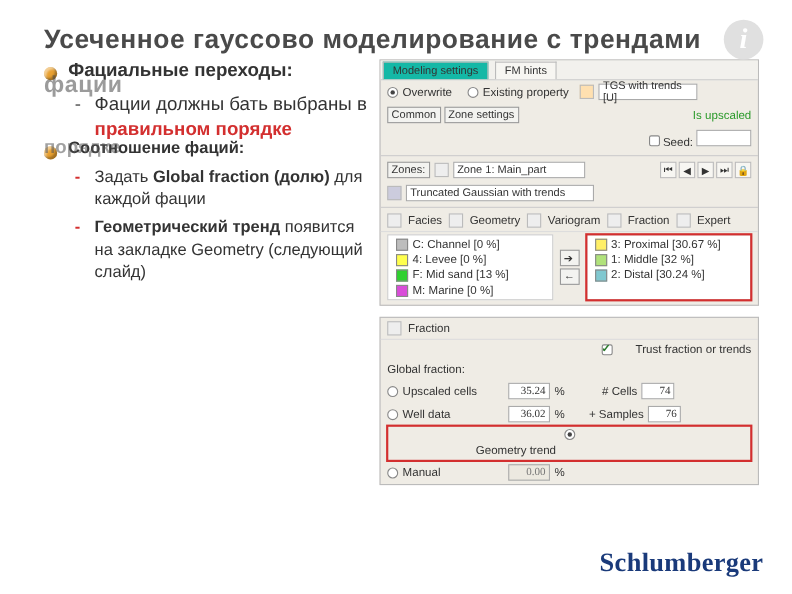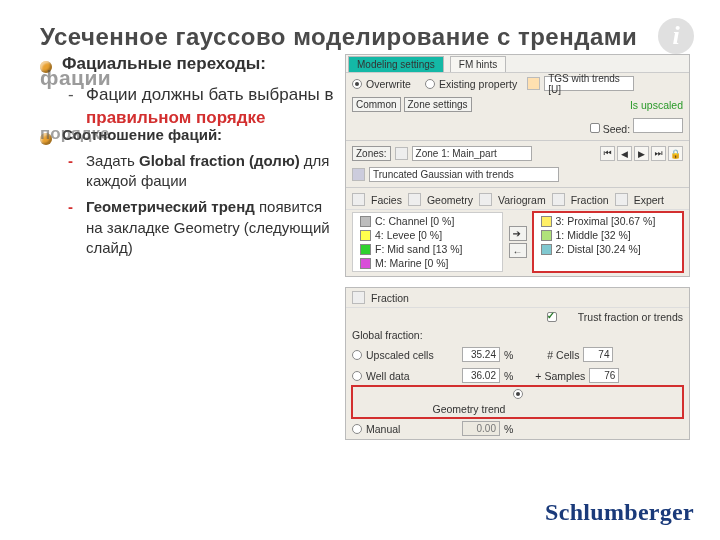--- a/index.html
+++ b/index.html
@@ -114,21 +114,21 @@
   .navbtns { display:flex; gap:2px; }
   .navbtns .b { width:15px;height:15px;border:1px solid #bbb;background:#f7f6f2;display:flex;align-items:center;justify-content:center;font-size:9px; }
   .facrow {
     display:flex; align-items:center; gap:4px;
     padding:1px 6px;
   }
   .swatch { width:11px;height:11px;border:1px solid #888; }
   .redbox { outline:2px solid #d32f2f; outline-offset:-1px; }
   .fracinp {
     border:1px solid #aaa;background:#fff;padding:0 3px;width:38px;height:15px;
-    text-align:left;font-size:10px;display:inline-flex;align-items:center;justify-content:flex-end;
+    text-align:left;font-size:10px;display:inline-flex;align-items:center;justify-content:flex-end;font-family:Liberation Serif, serif;
   }
   .fracinp.gray { background:#ece9e0; color:#777; }
   .ic { width:13px;height:13px;display:inline-block;border:1px solid #bbb;background:#eee; }
   .footer-logo {
     position:absolute; right:26px; bottom:14px;
     font-family:"Times New Roman",serif; font-weight:bold; color:#1a3a7a;
     font-size:24px; letter-spacing:.3px;
   }
   .toolbar-row {
     display:flex;align-items:center;gap:6px;padding:3px 6px;border-bottom:1px solid #ddd;
@@ -210,21 +210,21 @@
           <div class="navbtns" style="margin-left:auto;">
             <span class="b">⏮</span>
             <span class="b">◀</span>
             <span class="b">▶</span>
             <span class="b">⏭</span>
             <span class="b">🔒</span>
           </div>
         </div>
         <div class="row">
           <span class="ic" style="background:#ccd;"></span>
-          <span class="inp" style="width:190px;">Truncated Gaussian with trends</span>
+          <span class="inp" style="width:171px;">Truncated Gaussian with trends</span>
         </div>
         <div class="sep"></div>
         <div class="toolbar-row">
           <span class="ic"></span>
             <span>Facies</span>
           <span class="ic"></span>
             <span>Geometry</span>
           <span class="ic"></span>
             <span>Variogram</span>
           <span class="ic"></span>

